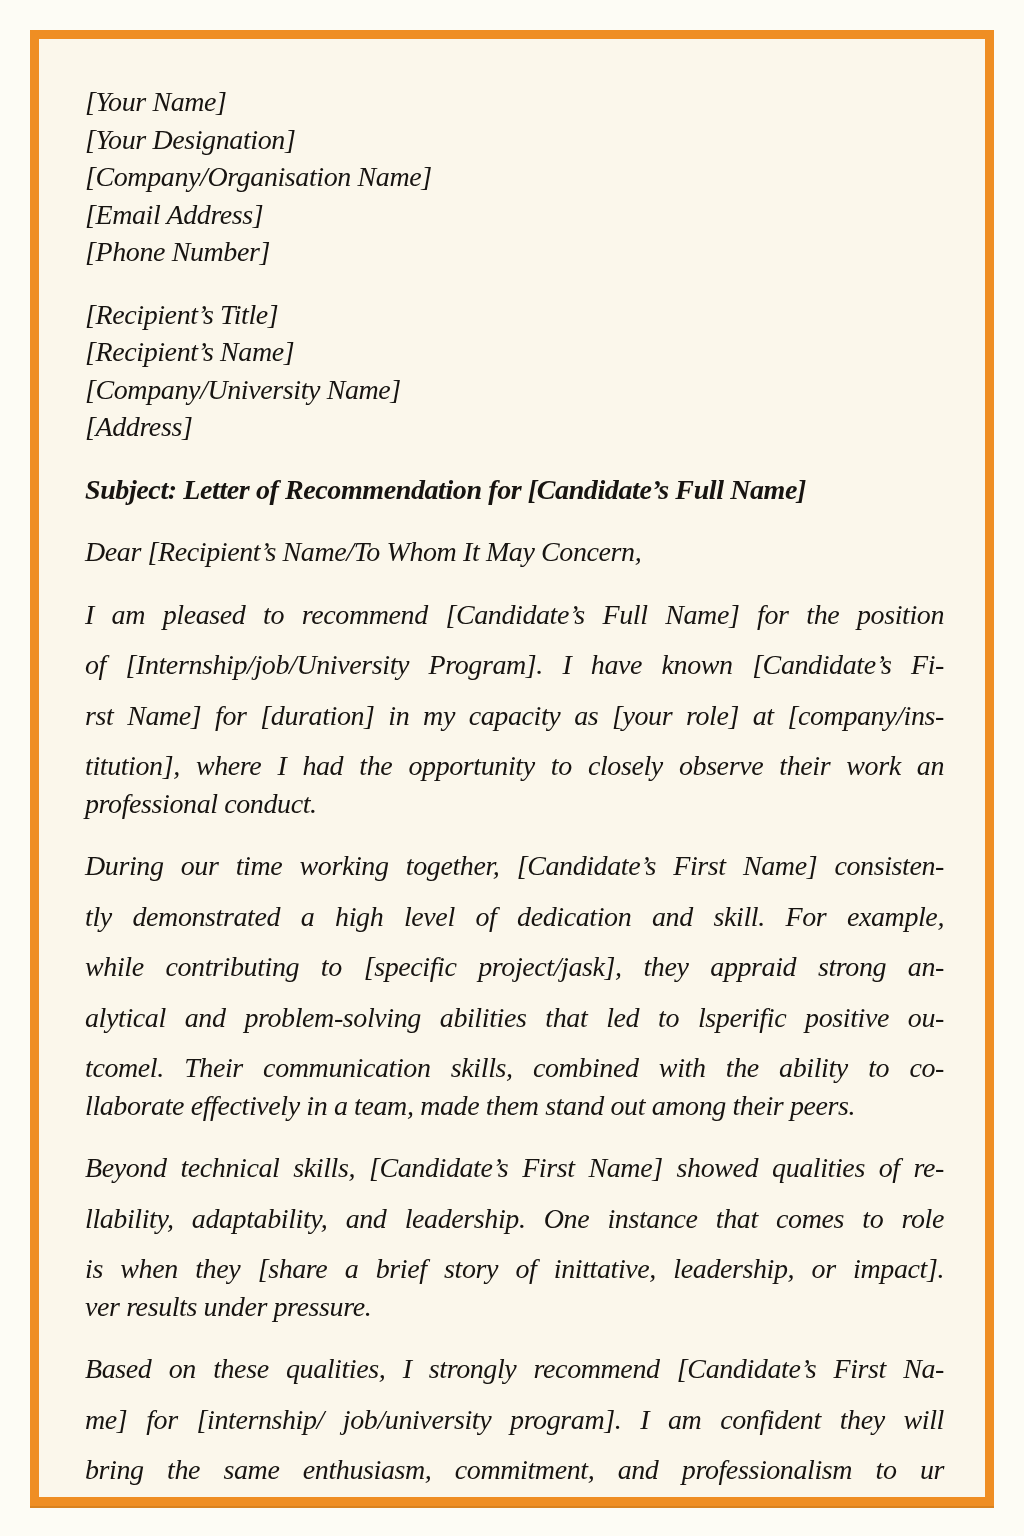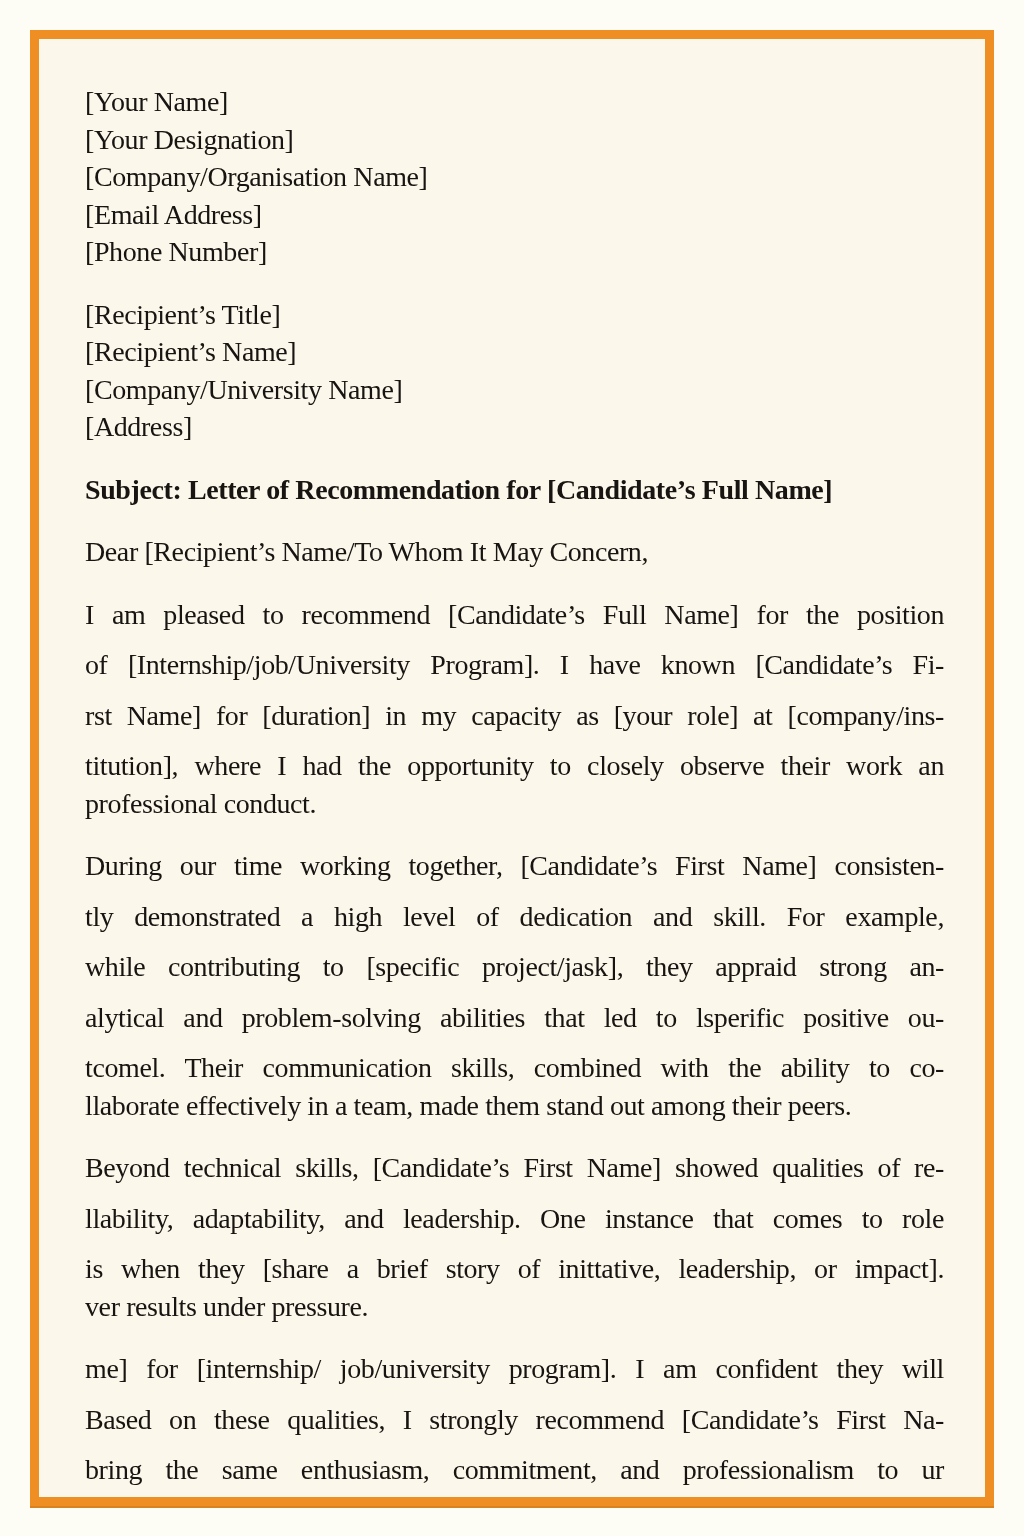--- a/index.html
+++ b/index.html
@@ -13,21 +13,21 @@
   .frame {
     position: absolute;
     left: 30px; top: 30px;
     width: 964px; height: 1476px;
     box-sizing: border-box;
     border: 9px solid #ef8e23;
     background: #fbf7eb;
     padding: 44px 41px 0 46px;
     box-shadow: 0 2px 0 #d9821f;
   }
-  .block { margin: 0 0 25px 0; }
+  .block { margin: 0 0 25px 0; font-style: italic; }
   .line {
     font-size: 28px;
     line-height: 37.5px;
     letter-spacing: -0.4px;
     white-space: nowrap;
   }
   .jline {
     text-align: justify;
     text-align-last: justify;
     margin-top: 13px;
@@ -80,18 +80,18 @@
   </div>
 
   <div class="block">
     <div class="line jline">Beyond technical skills, [Candidate’s First Name] showed qualities of re-</div>
     <div class="line jline">llability, adaptability, and leadership. One instance that comes to role</div>
     <div class="line jline">is when they [share a brief story of inittative, leadership, or impact].</div>
     <div class="line">ver results under pressure.</div>
   </div>
 
   <div class="block">
+    <div class="line jline">Based on these qualities, I strongly recommend [Candidate’s First Na-</div>
     <div class="line jline">me] for [internship/ job/university program]. I am confident they will</div>
-    <div class="line jline">Based on these qualities, I strongly recommend [Candidate’s First Na-</div>
     <div class="line jline">bring the same enthusiasm, commitment, and professionalism to ur</div>
   </div>
 
 </div>
 
 </body></html>

